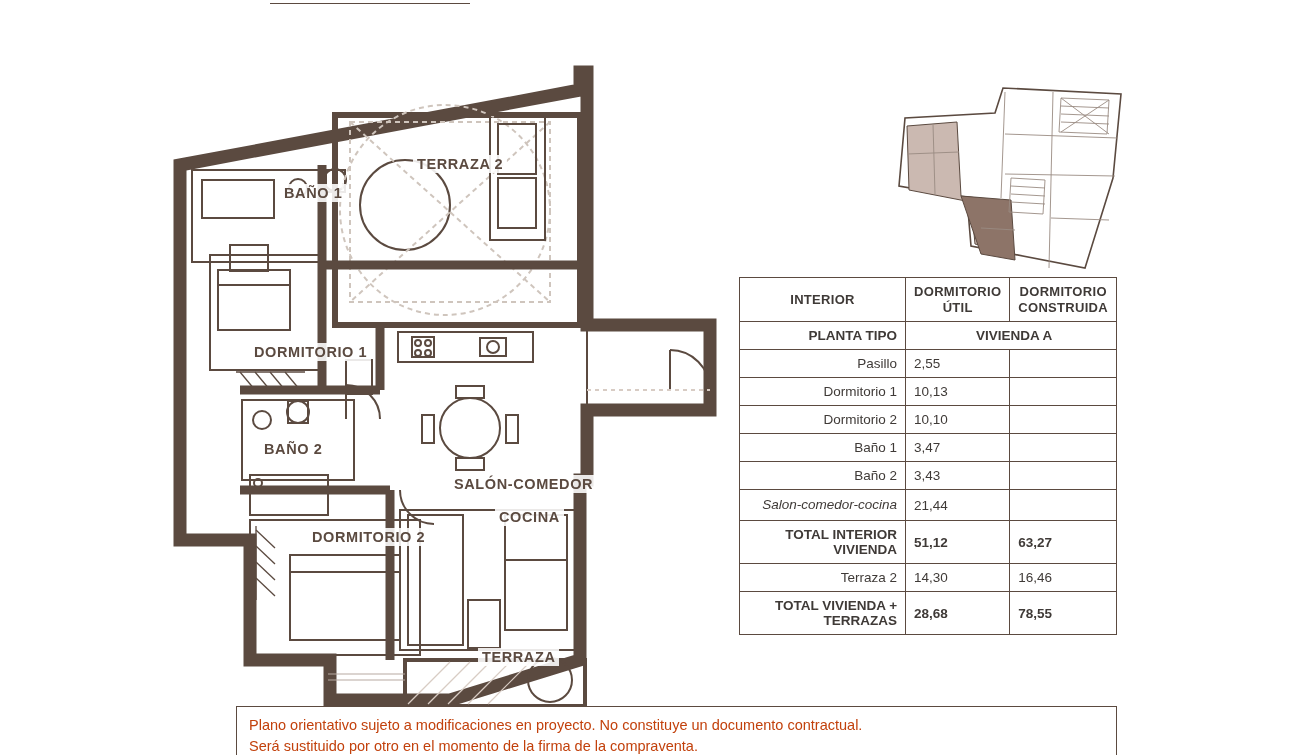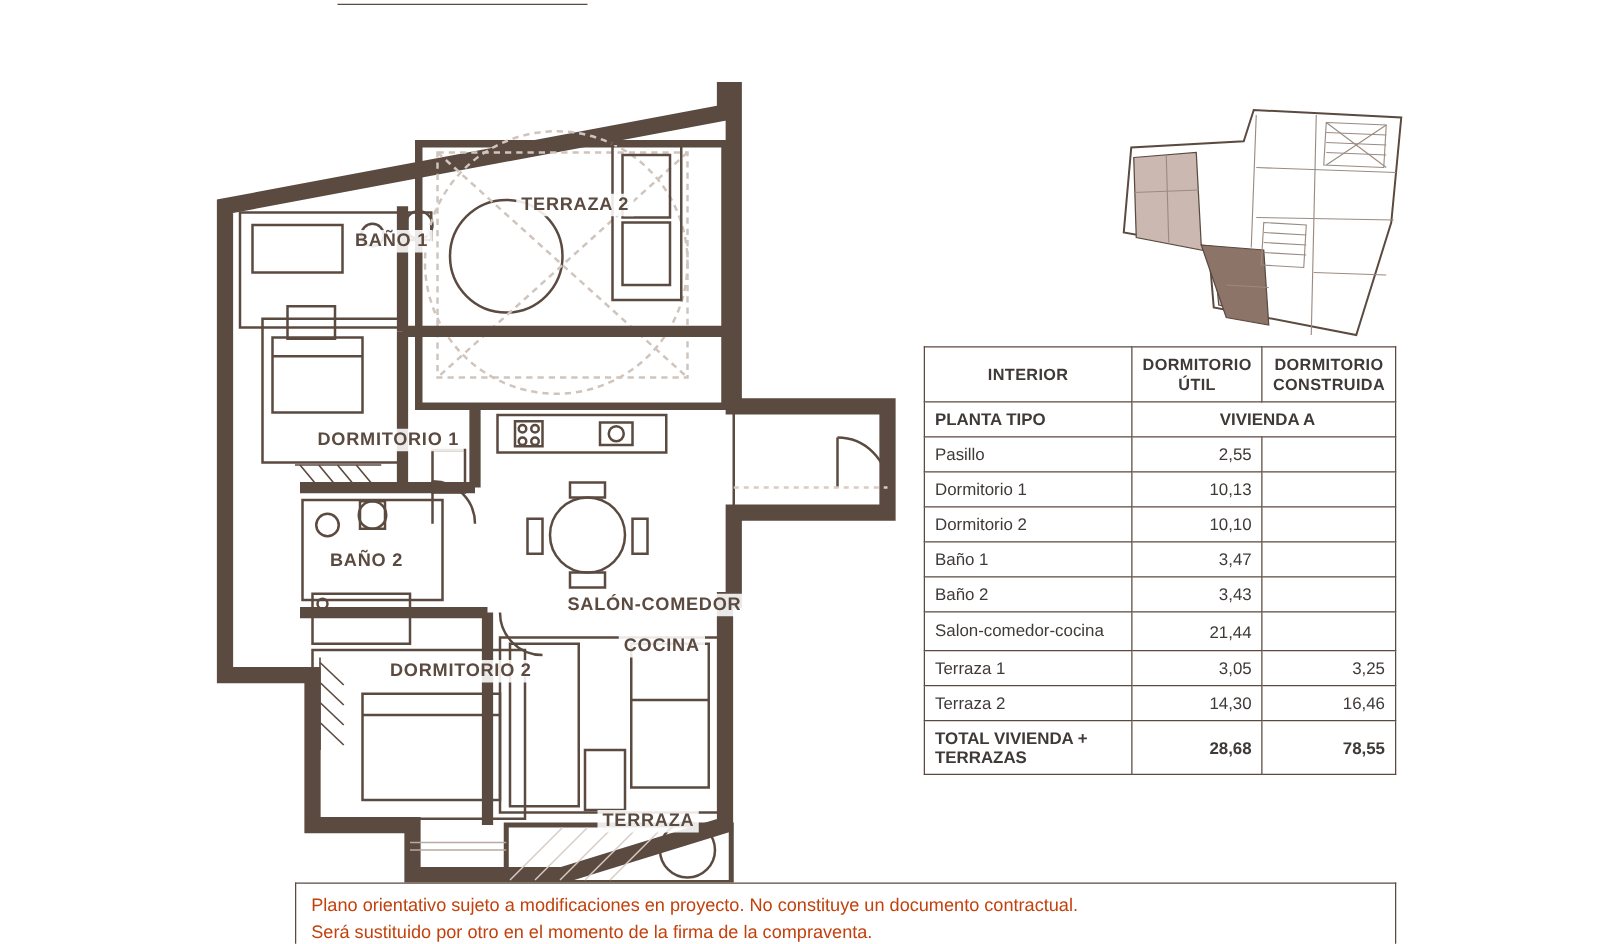--- a/index.html
+++ b/index.html
@@ -54,25 +54,25 @@
     padding:6px 8px;
     vertical-align:middle;
   }
   table.areas th{
     font-weight:700;
     text-align:center;
     font-size:13px;
     letter-spacing:.3px;
     line-height:1.2;
   }
-  td.name{text-align:left;width:46%;}
-  td.val{text-align:right;width:27%;}
+  td.name{text-align:right;width:46%;}
+  td.val{text-align:left;width:27%;}
   td.bold, th.bold{font-weight:700;}
   tr.head-row td{font-weight:700;}
-  td.tall{line-height:1.35;}
+  td.tall{line-height:1.35;font-style:italic;}
 
   
   .note{
     position:absolute;
     left:236px;top:706px;width:881px;
     border:1px solid #5b4a40;
     border-bottom:none;
     padding:8px 12px 0 12px;
     box-sizing:border-box;
     font-size:14.5px;
@@ -296,23 +296,23 @@
           <td class="name">Baño 2</td>
           <td class="val">3,43</td>
           <td class="val"></td>
         </tr>
         <tr>
           <td class="name tall" style="width:46%;word-spacing:100px;">Salon-comedor-cocina</td>
           <td class="val">21,44</td>
           <td class="val"></td>
         </tr>
         <tr>
-          <td class="name">Terraza 1</td>
-          <td class="val">3,05</td>
-          <td class="val">3,25</td>
+          <td class="name bold">TOTAL INTERIOR VIVIENDA</td>
+          <td class="val bold">51,12</td>
+          <td class="val bold">63,27</td>
         </tr>
         <tr>
           <td class="name">Terraza 2</td>
           <td class="val">14,30</td>
           <td class="val">16,46</td>
         </tr>
         <tr>
           <td class="name bold">TOTAL VIVIENDA + TERRAZAS</td>
           <td class="val bold">28,68</td>
           <td class="val bold">78,55</td>

